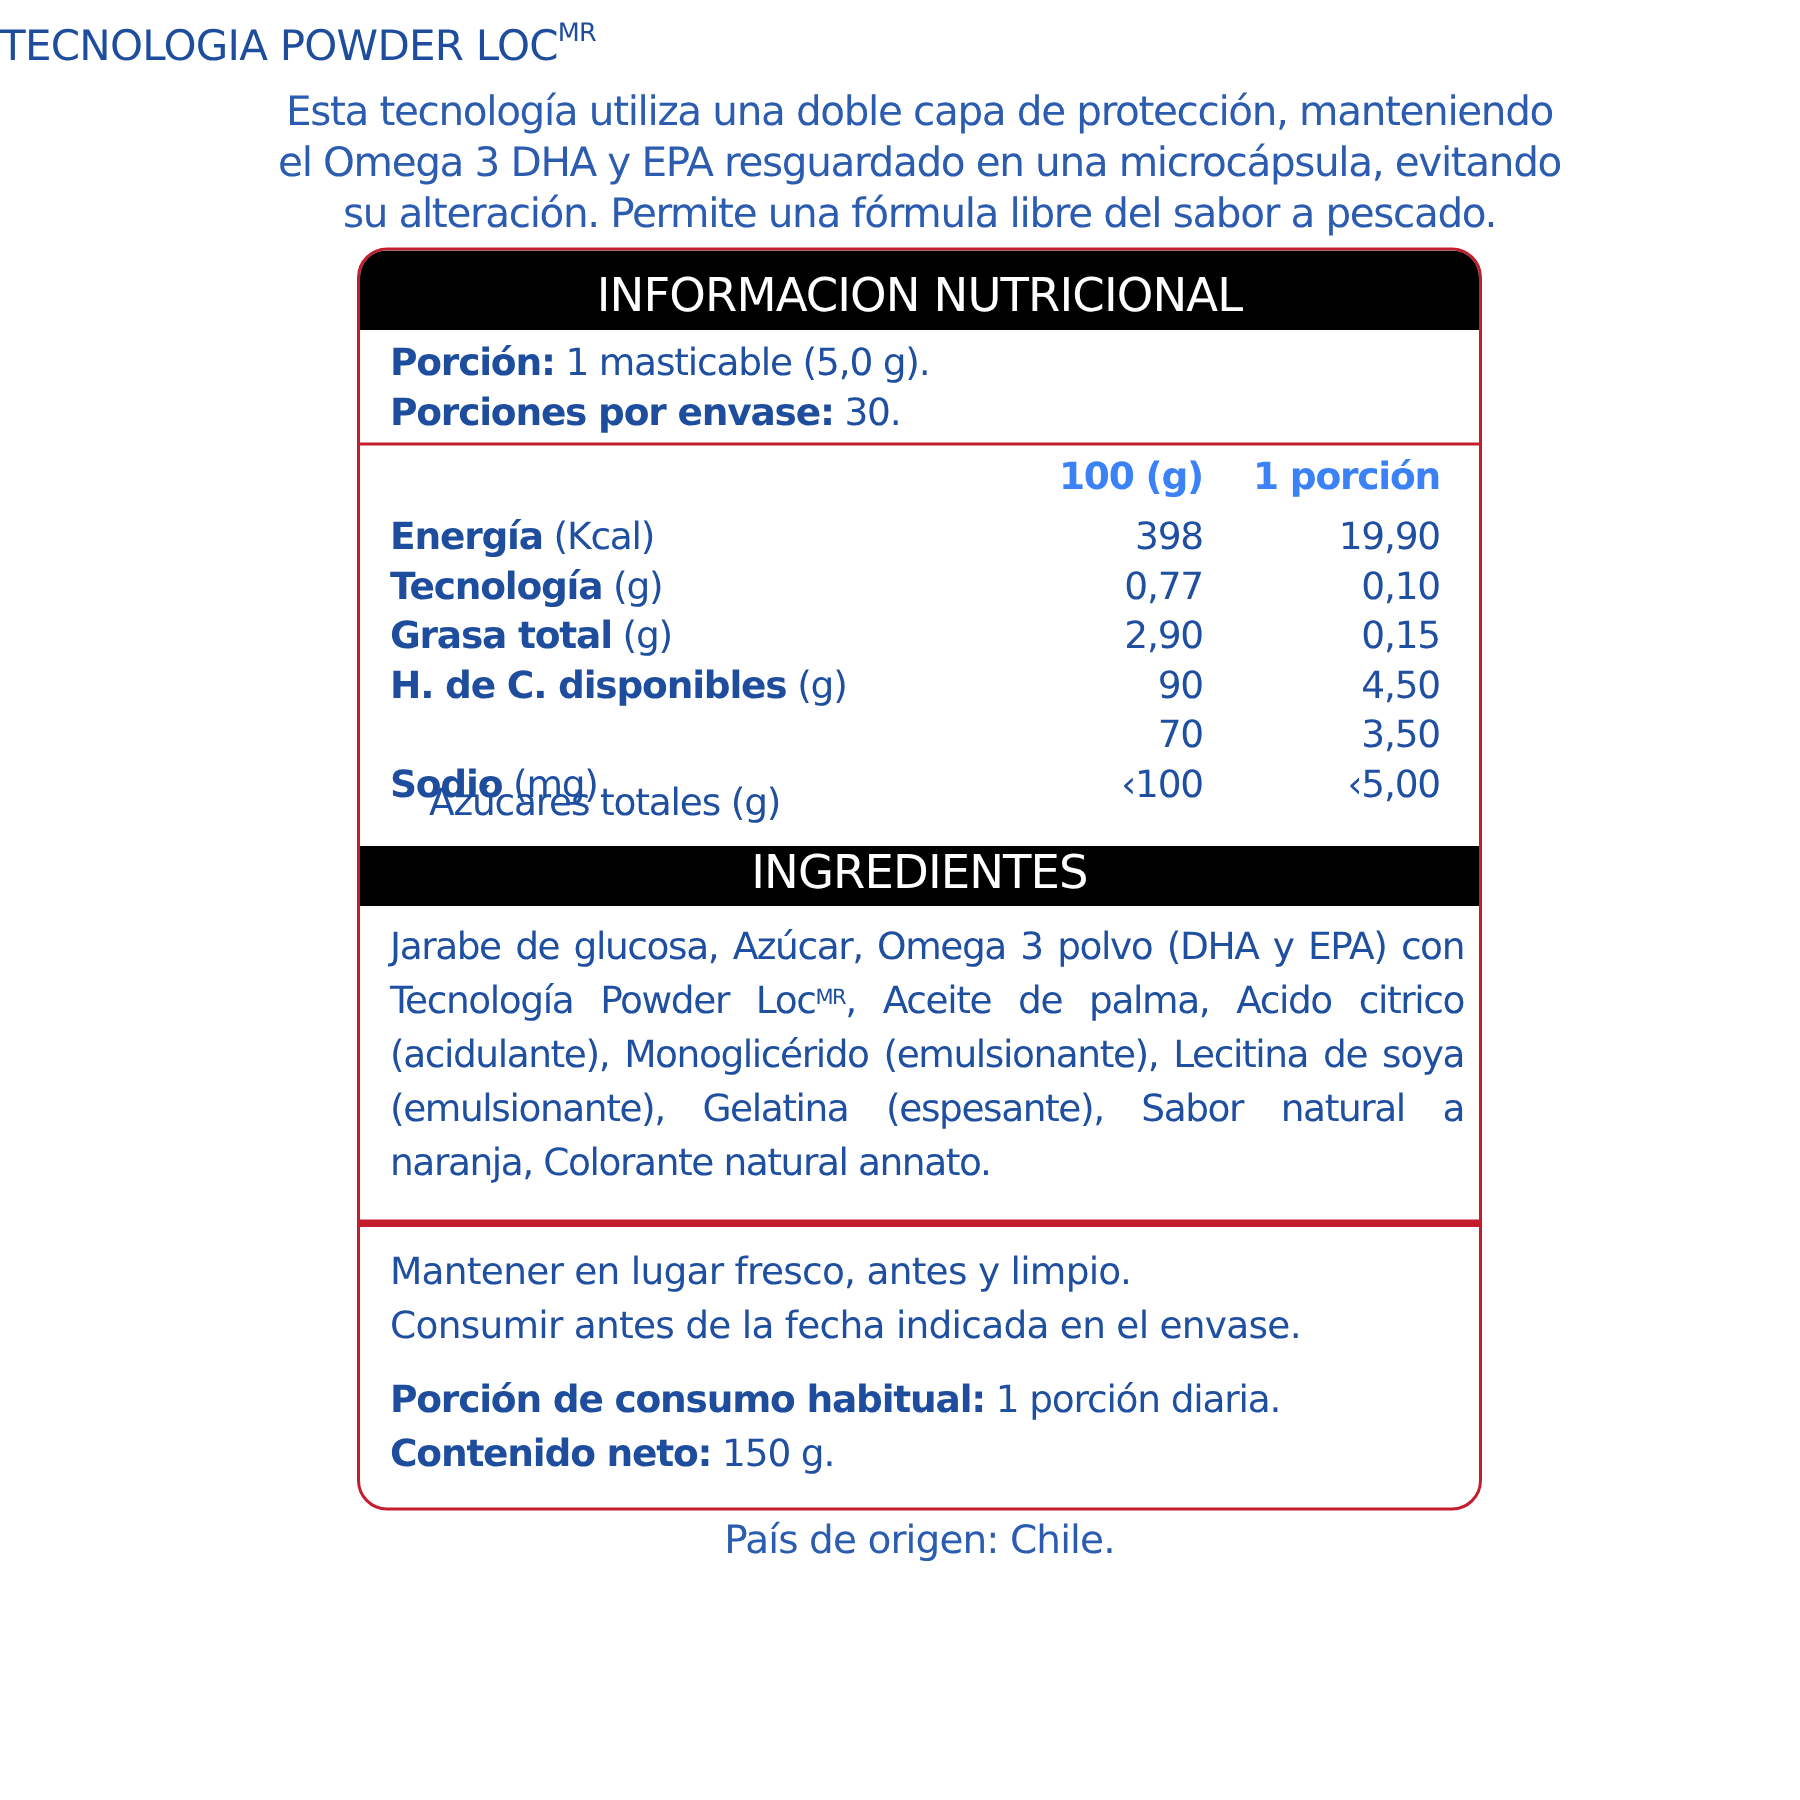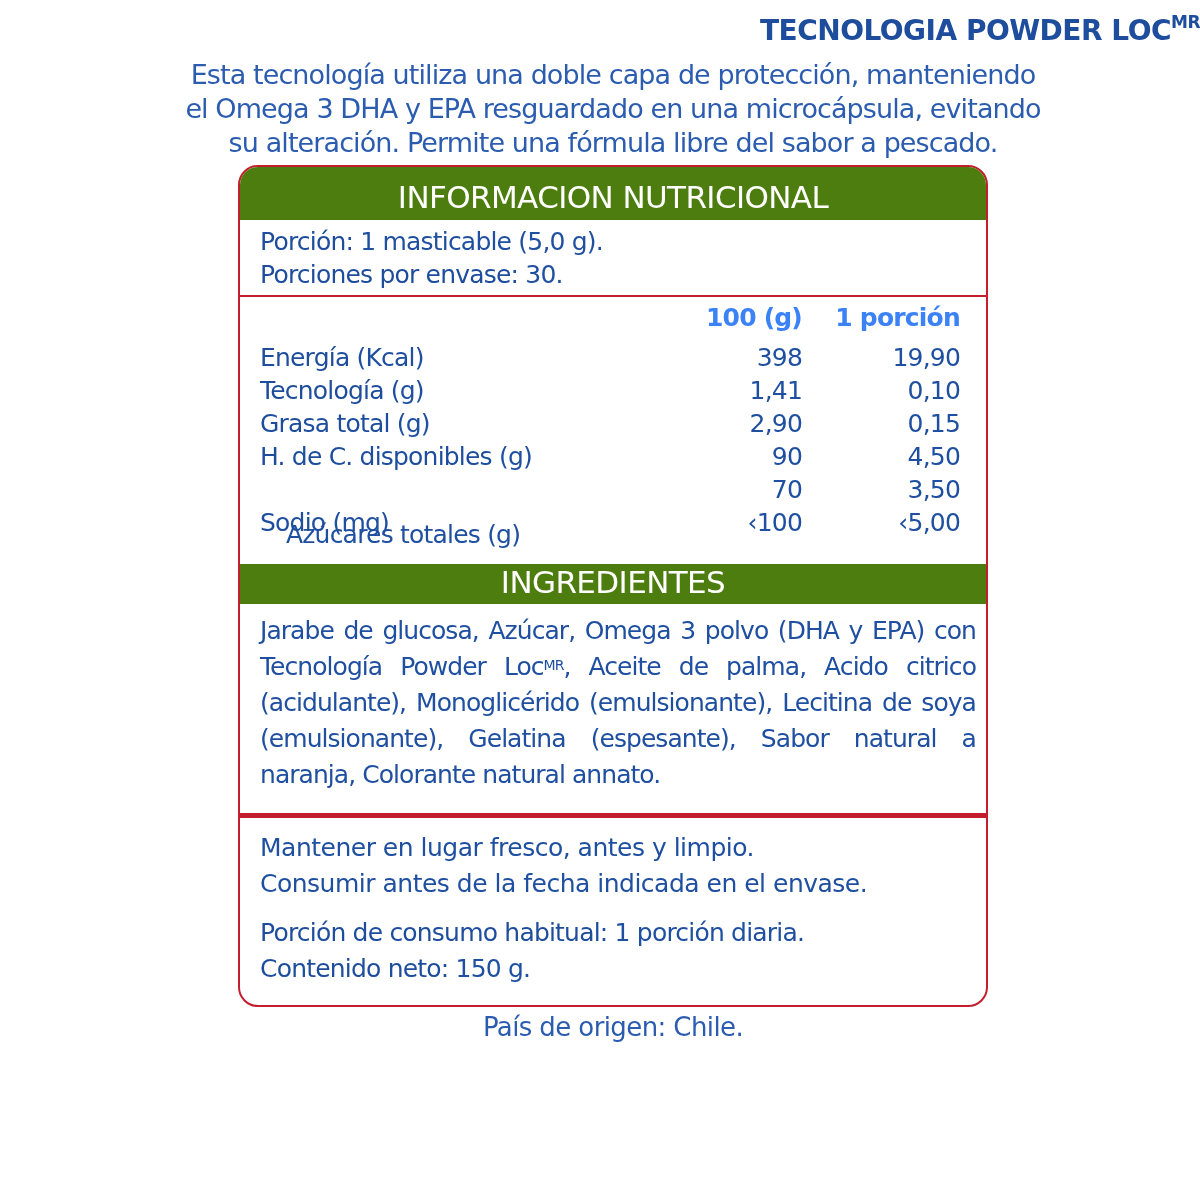--- a/index.html
+++ b/index.html
@@ -1,25 +1,25 @@
 <!DOCTYPE html>
 <html><head>
 <meta charset="utf-8">
 <style>
   html, body { margin:0; padding:0; background:#ffffff; }
   body { width:1200px; height:1200px; position:relative; font-family:"DejaVu Sans", "Liberation Sans", sans-serif; color:#1f4fa0; overflow:hidden; }
-  .title { position:absolute; top:14px; left:0; width:1200px; text-align:right; font-size:28px; font-weight:bold; color:#1d4d9c; letter-spacing:-0.5px; }
+  .title { position:absolute; top:14px; left:0; width:1200px; text-align:left; font-size:28px; font-weight:normal; color:#1d4d9c; letter-spacing:-0.5px; }
   .title sup { font-size:17px; vertical-align:top; position:relative; top:-2px; }
   .intro { position:absolute; top:58px; left:0; width:1226px; text-align:center; font-size:27px; line-height:34px; color:#2b5cb0; letter-spacing:-0.9px; }
   .card { position:absolute; left:238px; top:165px; width:746px; height:838px; border:2px solid #c41e2e; border-radius:20px; overflow:hidden; box-sizing:content-box; }
-  .band { background:#4d7c0f; color:#ffffff; text-align:center; font-size:31px; letter-spacing:-0.6px; }
+  .band { background:#000000; color:#ffffff; text-align:center; font-size:31px; letter-spacing:-0.6px; }
   .band1 { height:53px; line-height:60px; }
   .band2 { position:absolute; left:0; top:397px; width:746px; height:40px; line-height:36px; }
   .serv { position:absolute; left:20px; top:58px; font-size:25px; line-height:33px; letter-spacing:-0.8px; color:#1f4fa0; }
-  b { font-weight:normal; color:#1d4d9c; }
+  b { font-weight:bold; color:#1d4d9c; }
   .hr1 { position:absolute; left:0; top:128px; width:746px; height:2px; background:#c41e2e; }
   .nut { position:absolute; left:20px; top:134px; width:700px; font-size:25px; letter-spacing:-0.8px; }
   .nrow { display:flex; height:33px; line-height:33px; }
   .nrow .lab { flex:1; }
   .nrow .c1 { width:160px; text-align:right; }
   .nrow .c2 { width:158px; text-align:right; }
   .nrow.head { height:40px; font-weight:bold; color:#3b82f6;justify-content:space-between; }
   .indent { padding-left:26px;margin-top:45px; }
   .ingr { position:absolute; left:20px; top:446px; width:716px; font-size:25px; line-height:36px; letter-spacing:-0.95px; text-align:justify; }
   .ingr sup { font-size:14px; vertical-align:top; position:relative; top:-2px; }
@@ -55,21 +55,21 @@
       <span class="c1">100 (g)</span>
       <span class="c2">1 porción</span>
     </div>
     <div class="nrow">
       <span class="lab"><b>Energía</b><span> (Kcal)</span></span>
       <span class="c1">398</span>
       <span class="c2">19,90</span>
     </div>
     <div class="nrow">
       <span class="lab"><b>Tecnología</b><span> (g)</span></span>
-      <span class="c1">1,41</span>
+      <span class="c1">0,77</span>
       <span class="c2">0,10</span>
     </div>
     <div class="nrow">
       <span class="lab"><b>Grasa total</b><span> (g)</span></span>
       <span class="c1">2,90</span>
       <span class="c2">0,15</span>
     </div>
     <div class="nrow">
       <span class="lab"><b>H. de C. disponibles</b><span> (g)</span></span>
       <span class="c1">90</span>

